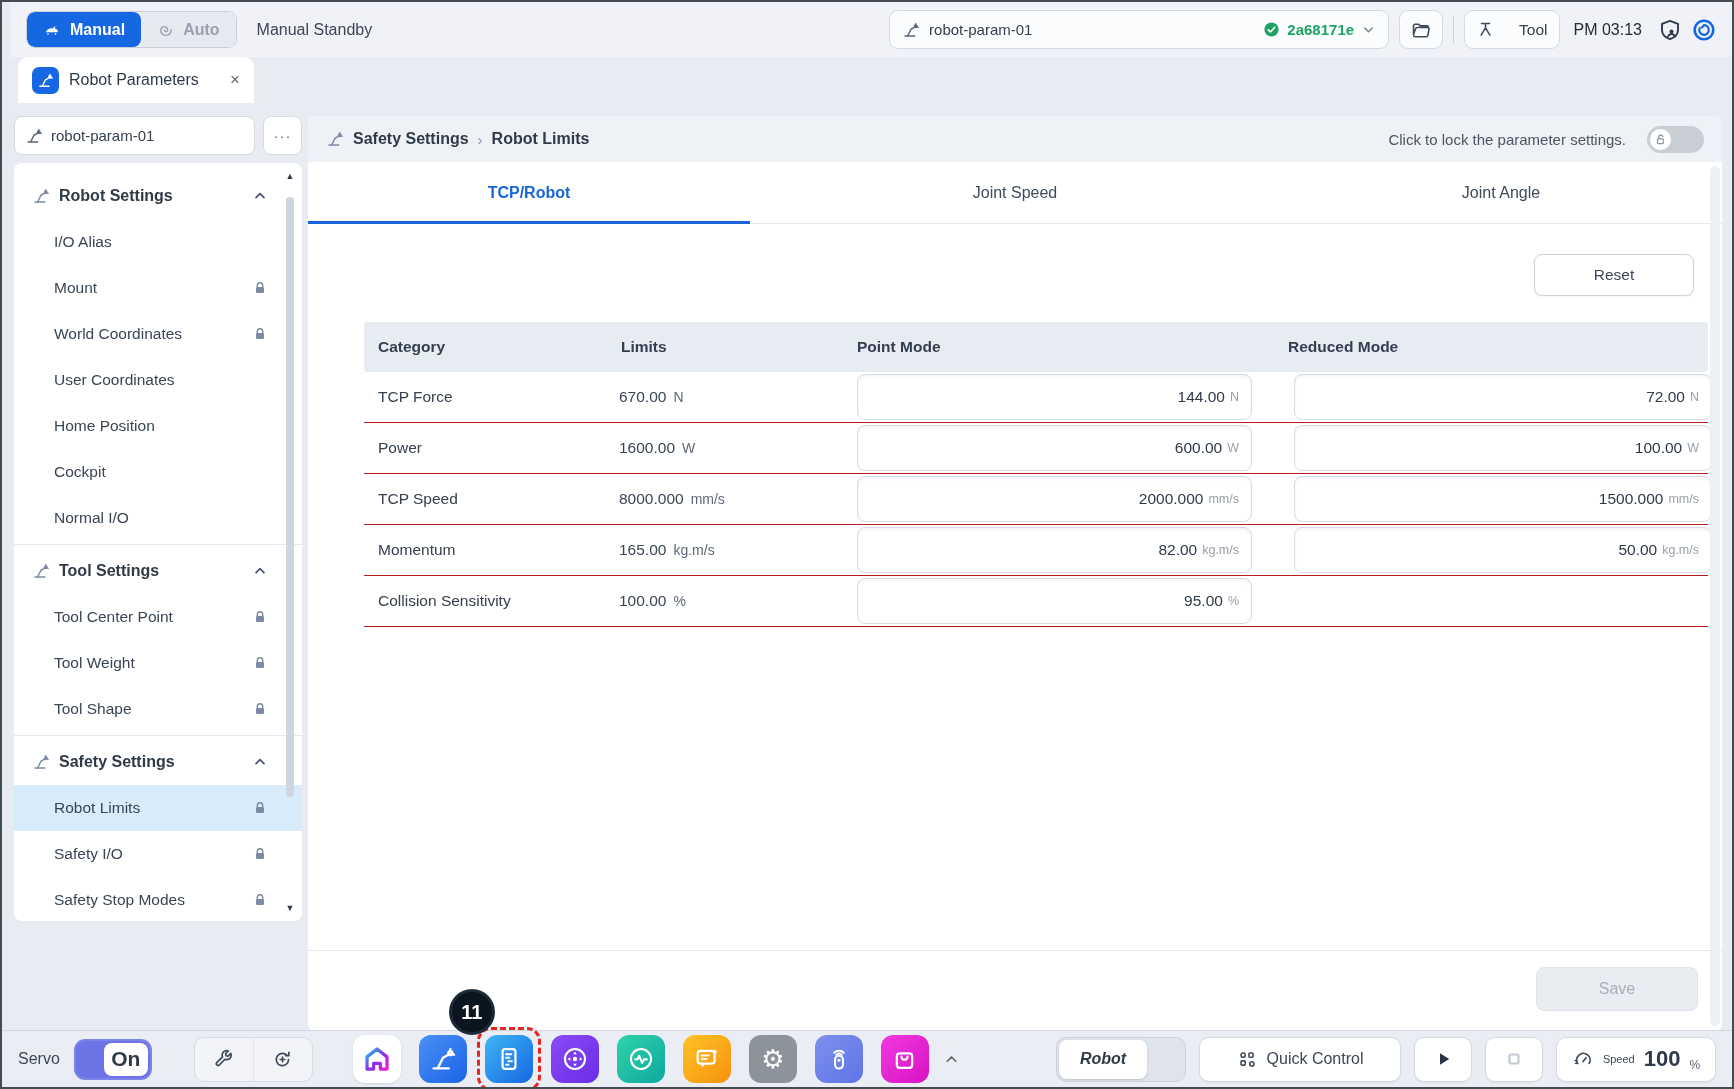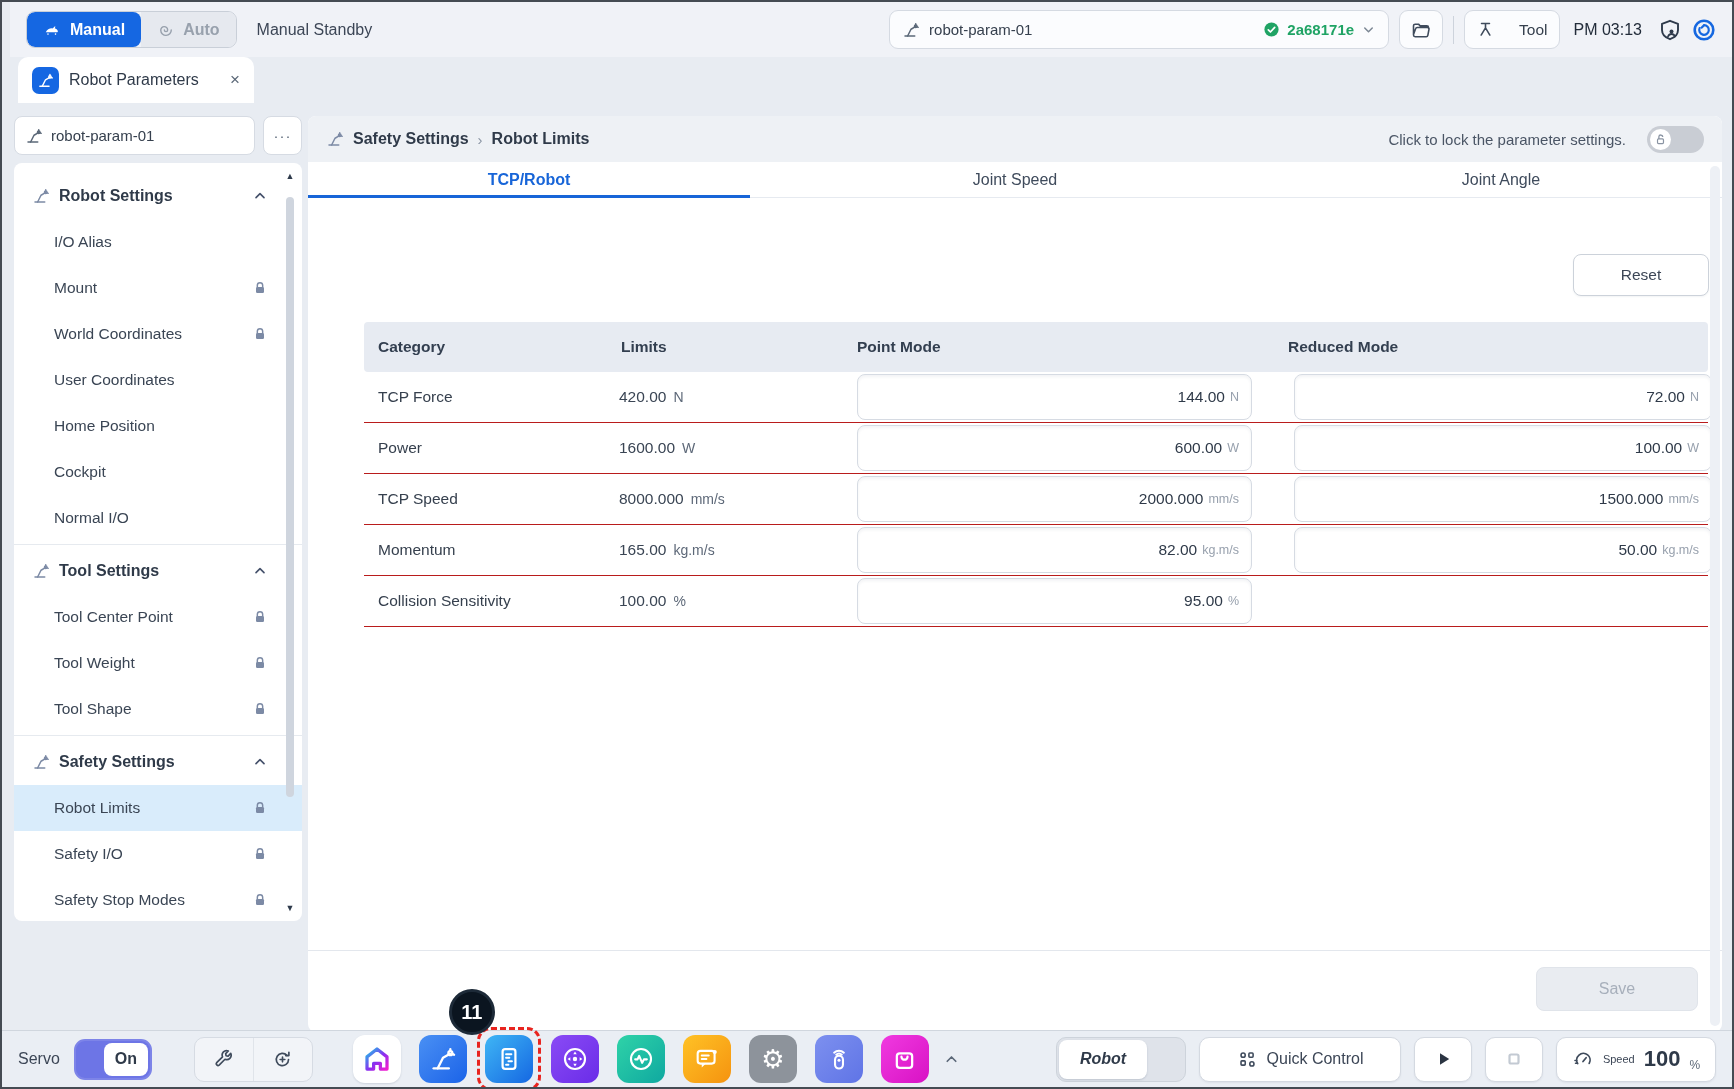--- a/index.html
+++ b/index.html
@@ -73,25 +73,25 @@
   .main { position:absolute; left:306px; right:10px; top:114px; height:916px;
     background:#fff; border-radius:8px; overflow:visible; }
   .crumb-bar { height:46px; background:#eef1f5; border-radius:8px 8px 0 0;
     display:flex; align-items:center; padding:0 18px; gap:9px; }
   .crumb-bar .sec { font-size:16px; font-weight:bold; color:#2f3a49; }
   .crumb-bar .sep { color:#8a94a3; font-size:15px; }
   .lock-hint { margin-left:auto; font-size:15px; color:#4a5565; }
   .lock-toggle { width:57px; height:27px; background:#c9cdd4; border-radius:14px; margin-left:12px; position:relative; }
   .lock-toggle .knob { position:absolute; left:3px; top:3px; width:21px; height:21px; background:#fff;
     border-radius:50%; display:flex; align-items:center; justify-content:center; }
-  .mtabs { height:36px; display:flex; border-bottom:1px solid #e6eaf0; position:relative;gap:44px; }
+  .mtabs { height:62px; display:flex; border-bottom:1px solid #e6eaf0; position:relative;gap:44px; }
   .mtab { flex:1; display:flex; align-items:center; justify-content:center; font-size:16px; color:#3f4b5c; position:relative; }
   .mtab.active { color:#1765d8; font-weight:bold; }
   .mtab.active::after { content:""; position:absolute; left:0; right:0; bottom:-1px; height:3px; background:#1765d8; }
-  .reset-btn { position:absolute; top:138px; right:13px; width:136px; height:42px; background:#fff;
+  .reset-btn { position:absolute; top:138px; right:28px; width:160px; height:42px; background:#fff;
     border:1px solid #ccd2da; border-radius:8px; font-size:15.5px; color:#3c4656;
     display:flex; align-items:center; justify-content:center; box-shadow:0 1px 2px rgba(40,60,90,.06); }
   .ptable { position:absolute; left:56px; right:14px; top:206px; }
   .trow { display:grid; grid-template-columns:255px 238px 417px 440px; align-items:center; }
   .thead { height:50px; background:#e7ebf2; border-radius:4px; font-size:15.5px; font-weight:bold; color:#333f50; }
   .thead .c1 { padding-left:14px; } .thead .c2 { padding-left:2px; }
   .thead .c4 { padding-left:14px; }
   .tbody-row { height:51px; border-bottom:1px solid #b91c1c; }
   .cat { padding-left:14px; font-size:15.5px; color:#36404e; }
   .limval { font-size:15.5px; color:#3a4554; }
@@ -108,21 +108,21 @@
     border:1px solid #e0e4ea; border-radius:8px; font-size:16px; color:#a7afbb;
     display:flex; align-items:center; justify-content:center;text-align:center; }
   .main-scroll { position:absolute; right:2px; top:50px; bottom:6px; width:10px; background:#edf0f5; border-radius:5px; }
 
   
   .dock { position:absolute; left:0; right:0; bottom:0; height:57px; background:#eaeef4;
     border-top:1px solid #d0d6de; display:flex; align-items:center; padding:0 16px; }
   .servo-label { font-size:16px; color:#3c4656; margin-right:14px; }
   .servo-toggle { width:78px; height:41px; border-radius:11px; background:#6d75e6; border:2px solid #7d84e8; position:relative; }
   .servo-toggle .knob { position:absolute; right:2px; top:2px; bottom:2px; width:44px; background:#fff; border-radius:8px;
-    display:flex; align-items:center; justify-content:center; font-size:16px; font-weight:bold; color:#2f3a49; }
+    display:flex; align-items:center; justify-content:center; font-size:21px; font-weight:bold; color:#2f3a49; }
   .toolgrp { margin-left:42px; display:flex; height:45px; border:1px solid #d6dbe3; border-radius:10px;
     overflow:hidden; background:#f2f4f8; }
   .toolgrp .cell { width:58px; display:flex; align-items:center; justify-content:center; color:#3f4b5c; }
   .toolgrp .gsep { width:1px; background:#e0e4ea; }
   .apps { margin-left:40px; display:flex; align-items:center; gap:18px; }
   .app { width:48px; height:48px; border-radius:12px; display:flex; align-items:center; justify-content:center; position:relative; }
   .app.home { background:#fff; box-shadow:0 1px 2px rgba(40,60,90,.15); }
   .app.robot { background:linear-gradient(135deg,#4a90f4,#1b63e8); }
   .app.prog { background:linear-gradient(135deg,#3fb6f5,#1567e2); }
   .app.jog { background:linear-gradient(135deg,#8a4bf5,#6a2ce8); }
@@ -488,21 +488,21 @@
     <div class="ptable">
       <div class="trow thead">
         <span class="c1">Category</span>
         <span class="c2">Limits</span>
         <span class="c3">Point Mode</span>
         <span class="c4">Reduced Mode</span>
       </div>
 
       <div class="trow tbody-row">
         <span class="cat">TCP Force</span>
-        <span class="limval"><span>420.00</span><span class="lunit">N</span></span>
+        <span class="limval"><span>670.00</span><span class="lunit">N</span></span>
         <span class="col3">
             <span class="num-input">
               <span class="val">144.00</span>
               <span class="unit">N</span>
             </span>
           </span>
         <span class="col4">
             <span class="num-input">
               <span class="val">72.00</span>
               <span class="unit">N</span>

